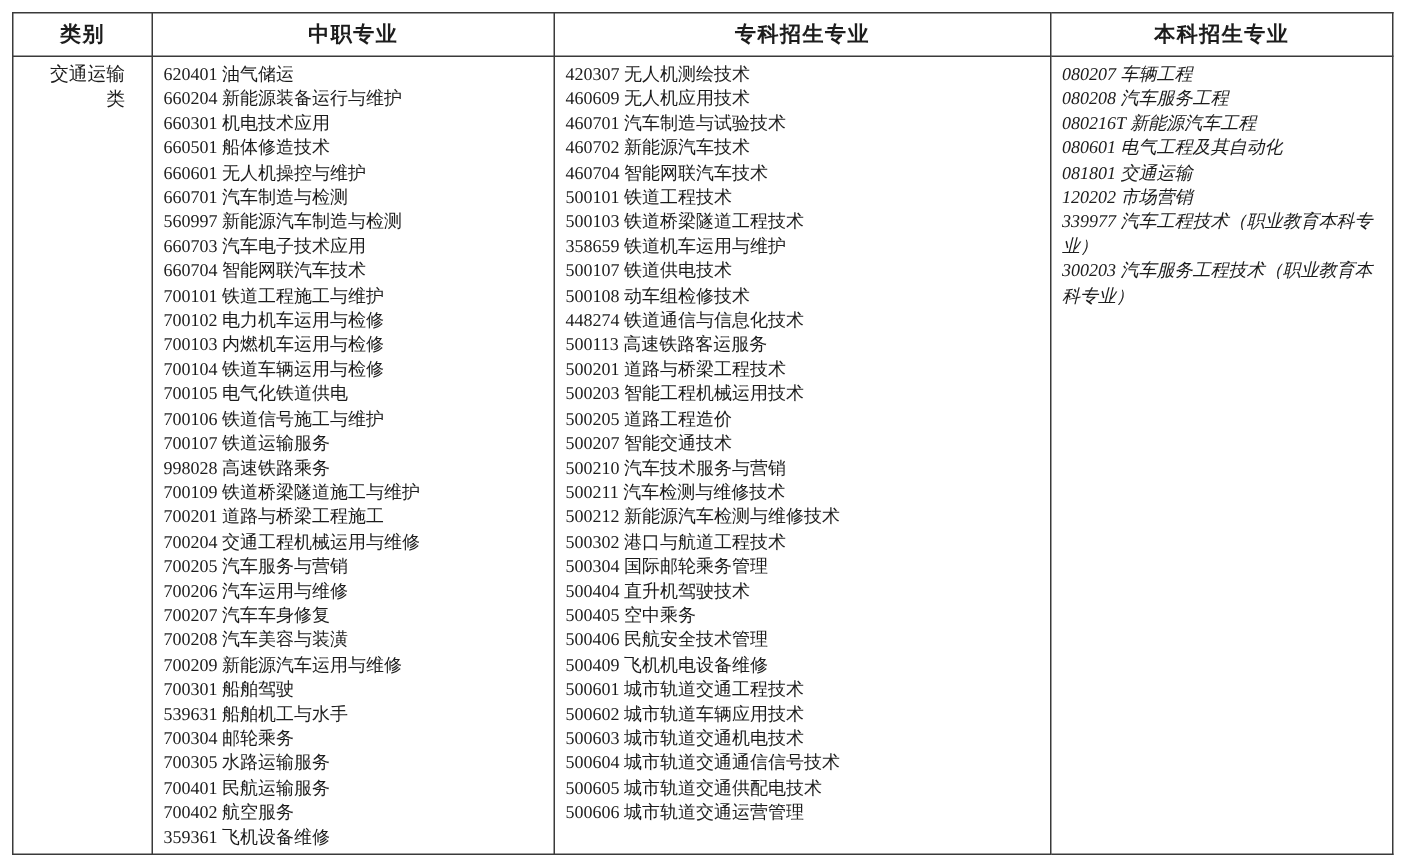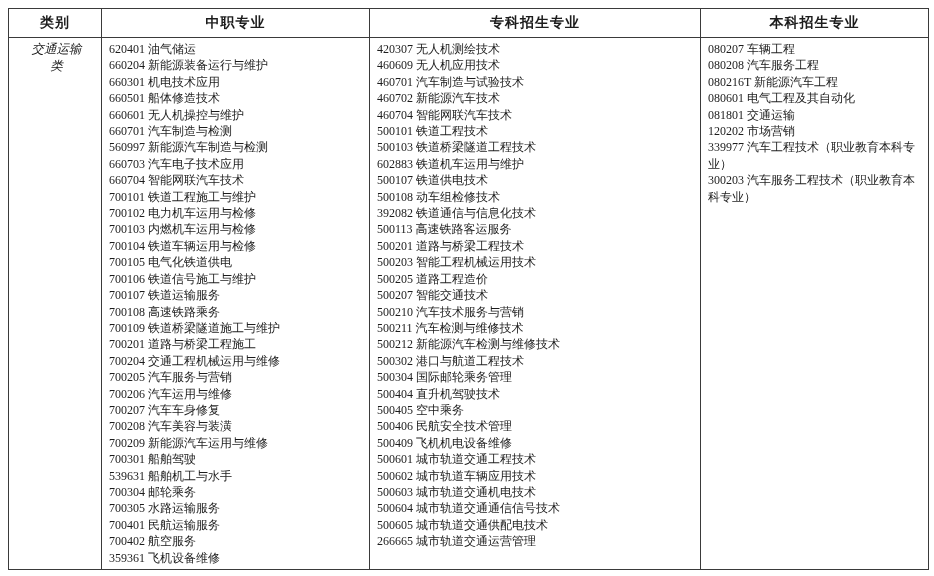--- a/index.html
+++ b/index.html
@@ -47,34 +47,34 @@
     padding: 3px 4px 2px 7px;
   }
   td.cat-cell {
     vertical-align: middle;
     text-align: center;
     padding: 0;
   }
   .cat-text {
     max-width: 4.3em;
     margin: 0 auto;
-    text-align: center;
+    text-align: right;
     word-break: break-all;
     line-height: 17px;
     font-size: 12.5px;
-    font-style: italic;
   }
   .major-list .line {
     white-space: normal;
     word-break: break-all;
   }
   td.benke-cell {
     vertical-align: middle;
     padding-left: 6px;
     padding-right: 10px;
+    font-style: italic;
   }
 </style>
 </head>
 <body>
 
 <div class="page">
   <table class="majors">
     <colgroup>
       <col style="width:93px">
       <col style="width:268px">
@@ -105,21 +105,21 @@
               <div class="line">560997 新能源汽车制造与检测</div>
               <div class="line">660703 汽车电子技术应用</div>
               <div class="line">660704 智能网联汽车技术</div>
               <div class="line">700101 铁道工程施工与维护</div>
               <div class="line">700102 电力机车运用与检修</div>
               <div class="line">700103 内燃机车运用与检修</div>
               <div class="line">700104 铁道车辆运用与检修</div>
               <div class="line">700105 电气化铁道供电</div>
               <div class="line">700106 铁道信号施工与维护</div>
               <div class="line">700107 铁道运输服务</div>
-              <div class="line">700108 高速铁路乘务</div>
+              <div class="line">998028 高速铁路乘务</div>
               <div class="line">700109 铁道桥梁隧道施工与维护</div>
               <div class="line">700201 道路与桥梁工程施工</div>
               <div class="line">700204 交通工程机械运用与维修</div>
               <div class="line">700205 汽车服务与营销</div>
               <div class="line">700206 汽车运用与维修</div>
               <div class="line">700207 汽车车身修复</div>
               <div class="line">700208 汽车美容与装潢</div>
               <div class="line">700209 新能源汽车运用与维修</div>
               <div class="line">700301 船舶驾驶</div>
               <div class="line">539631 船舶机工与水手</div>
@@ -132,44 +132,44 @@
         </td>
         <td>
           <div class="major-list">
               <div class="line">420307 无人机测绘技术</div>
               <div class="line">460609 无人机应用技术</div>
               <div class="line">460701 汽车制造与试验技术</div>
               <div class="line">460702 新能源汽车技术</div>
               <div class="line">460704 智能网联汽车技术</div>
               <div class="line">500101 铁道工程技术</div>
               <div class="line">500103 铁道桥梁隧道工程技术</div>
-              <div class="line">602883 铁道机车运用与维护</div>
+              <div class="line">358659 铁道机车运用与维护</div>
               <div class="line">500107 铁道供电技术</div>
               <div class="line">500108 动车组检修技术</div>
-              <div class="line">392082 铁道通信与信息化技术</div>
+              <div class="line">448274 铁道通信与信息化技术</div>
               <div class="line">500113 高速铁路客运服务</div>
               <div class="line">500201 道路与桥梁工程技术</div>
               <div class="line">500203 智能工程机械运用技术</div>
               <div class="line">500205 道路工程造价</div>
               <div class="line">500207 智能交通技术</div>
               <div class="line">500210 汽车技术服务与营销</div>
               <div class="line">500211 汽车检测与维修技术</div>
               <div class="line">500212 新能源汽车检测与维修技术</div>
               <div class="line">500302 港口与航道工程技术</div>
               <div class="line">500304 国际邮轮乘务管理</div>
               <div class="line">500404 直升机驾驶技术</div>
               <div class="line">500405 空中乘务</div>
               <div class="line">500406 民航安全技术管理</div>
               <div class="line">500409 飞机机电设备维修</div>
               <div class="line">500601 城市轨道交通工程技术</div>
               <div class="line">500602 城市轨道车辆应用技术</div>
               <div class="line">500603 城市轨道交通机电技术</div>
               <div class="line">500604 城市轨道交通通信信号技术</div>
               <div class="line">500605 城市轨道交通供配电技术</div>
-              <div class="line">266665 城市轨道交通运营管理</div>
+              <div class="line">500606 城市轨道交通运营管理</div>
             </div>
         </td>
         <td class="benke-cell">
           <div class="major-list">
               <div class="line">080207 车辆工程</div>
               <div class="line">080208 汽车服务工程</div>
               <div class="line">080216T 新能源汽车工程</div>
               <div class="line">080601 电气工程及其自动化</div>
               <div class="line">081801 交通运输</div>
               <div class="line">120202 市场营销</div>

